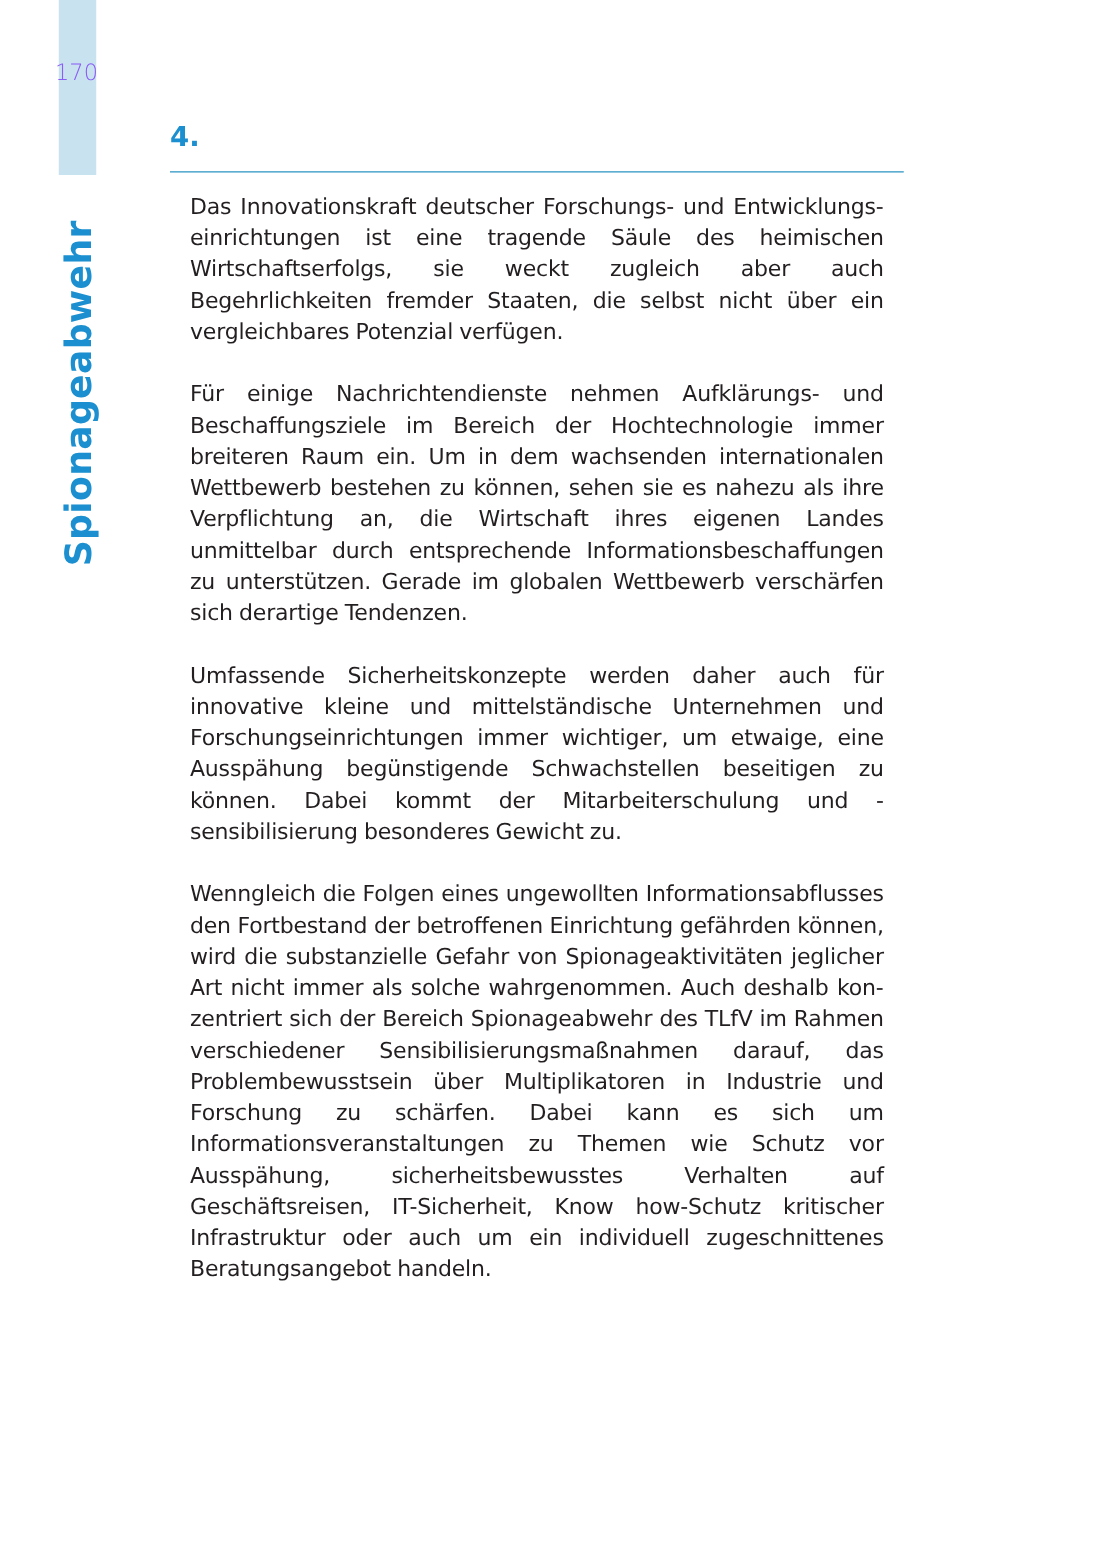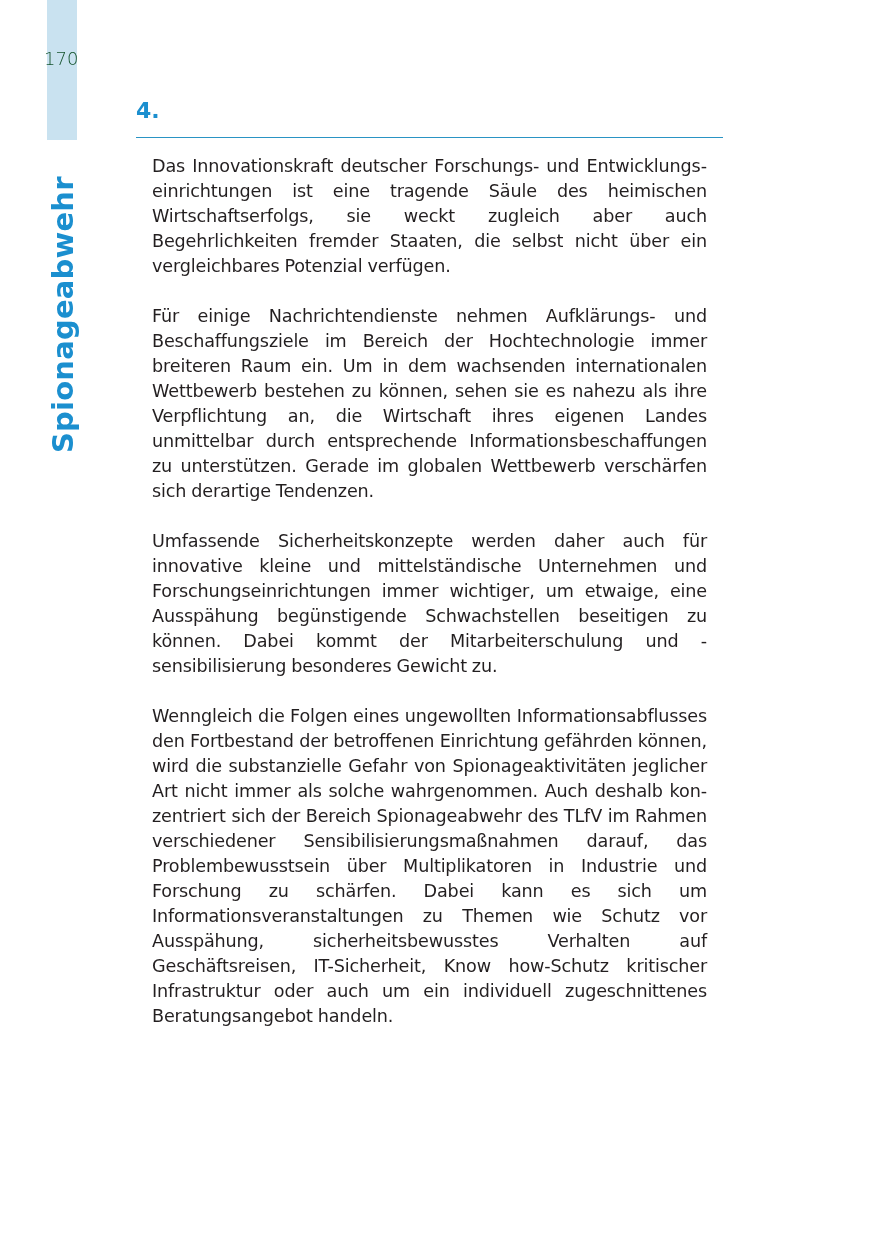--- a/index.html
+++ b/index.html
@@ -7,21 +7,21 @@
       width: 875px; height: 1241px; background: #ffffff; position: relative; overflow: hidden;
       font-family: "DejaVu Sans", "Liberation Sans", sans-serif;
       color: #231f20;
     }
     .side-bar {
       position: absolute; left: 47px; top: 0; width: 30px; height: 140px;
       background: #c9e2f0;
     }
     .page-number {
       position: absolute; left: 44px; top: 48px; width: 36px;
-      font-size: 18px; color: #14532d; letter-spacing: 0px;
+      font-size: 18px; color: #8b5cf6; letter-spacing: 0px;
       font-family: "DejaVu Sans", sans-serif; font-weight: 300;
     }
     .side-title {
       position: absolute; left: 46px; top: 453px;
       transform-origin: 0 0; transform: rotate(-90deg);
       font-size: 29px; font-weight: bold; color: #1b8fcf;
       white-space: nowrap; letter-spacing: 0.2px;
       font-family: "DejaVu Sans", sans-serif;
     }
     .content {

